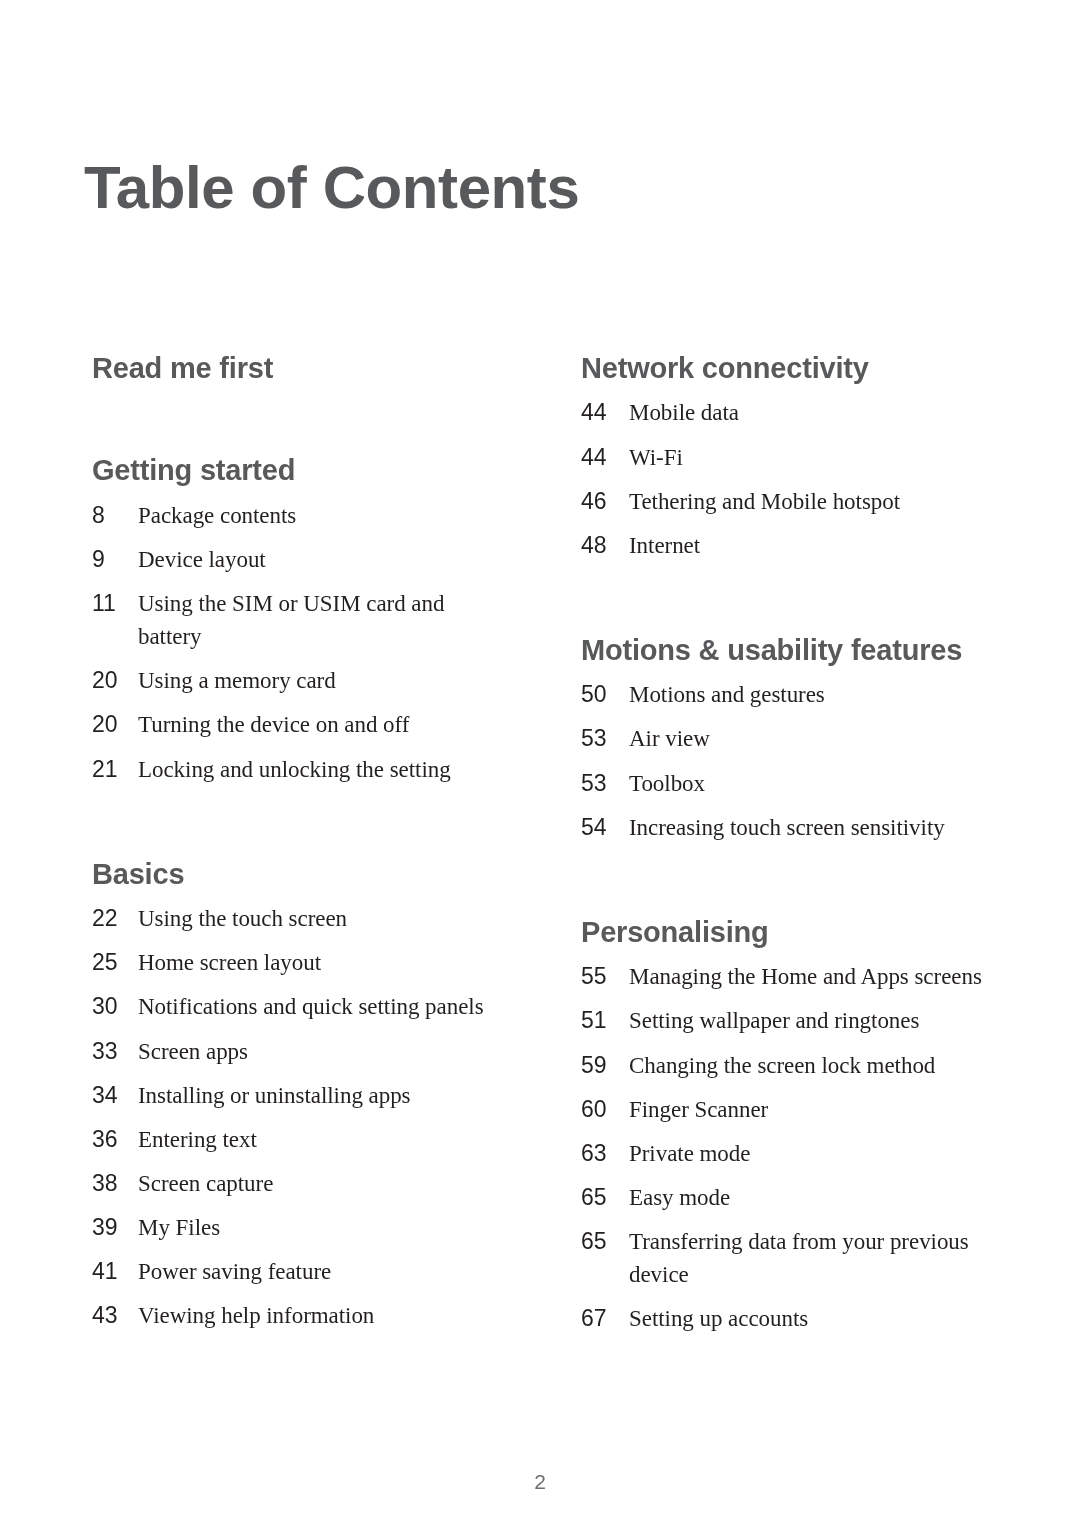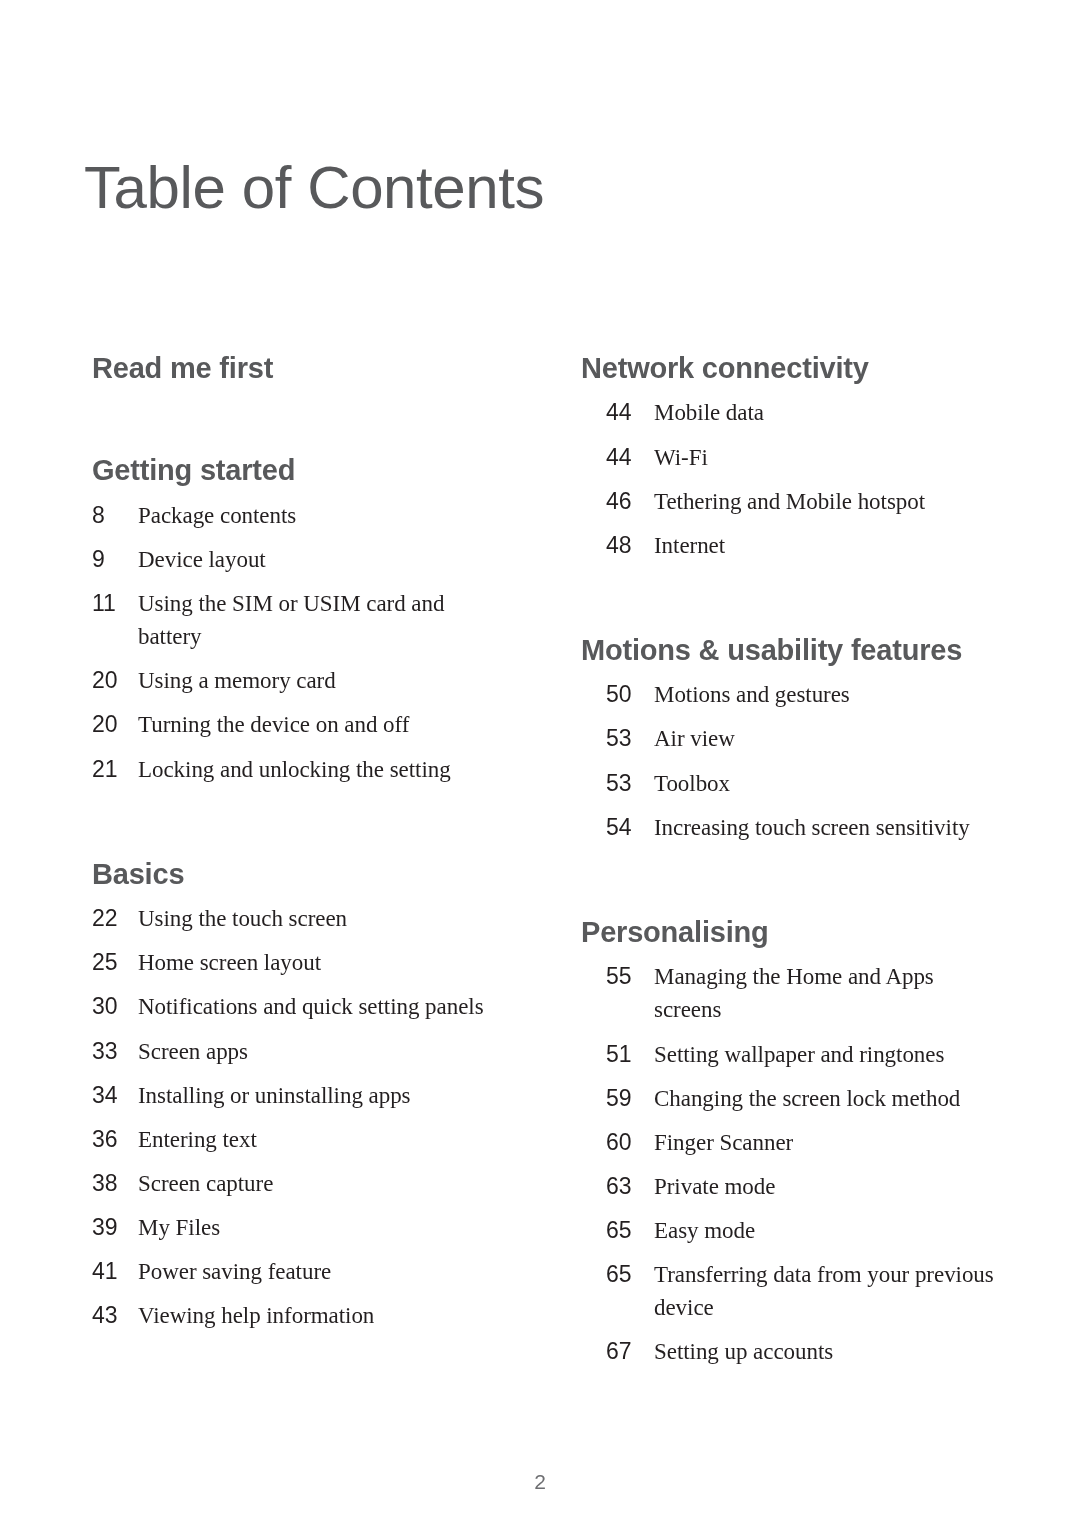--- a/index.html
+++ b/index.html
@@ -23,21 +23,21 @@
     background: #ffffff;
     overflow: hidden;
   }
 
   
   .page-title {
     position: absolute;
     left: 84px;
     top: 116px;
     font-size: 60px;
-    font-weight: normal;
+    font-weight: bold;
     color: #58595b;
     letter-spacing: -0.4px;
     line-height: 1.05;
     white-space: nowrap;
   }
 
   
   .columns {
     position: absolute;
     left: 8px;
@@ -102,21 +102,21 @@
     margin-bottom: 0;
   }
   .entry-page {
     flex: 0 0 auto;
     font-size: 23px;
     color: #231f20;
     line-height: 1.44;
     letter-spacing: 0px;
   }
   .column.left .entry-page { width: 46px; }
-  .column.right .entry-page { width: 48px; margin-left: 25px; }
+  .column.right .entry-page { width: 48px; }
 
   .entry-label {
     flex: 1 1 auto;
     font-size: 23px;
     color: #231f20;
     line-height: 1.44;
     letter-spacing: -0.05px;
     font-family: Liberation Serif, serif;
   }
 

